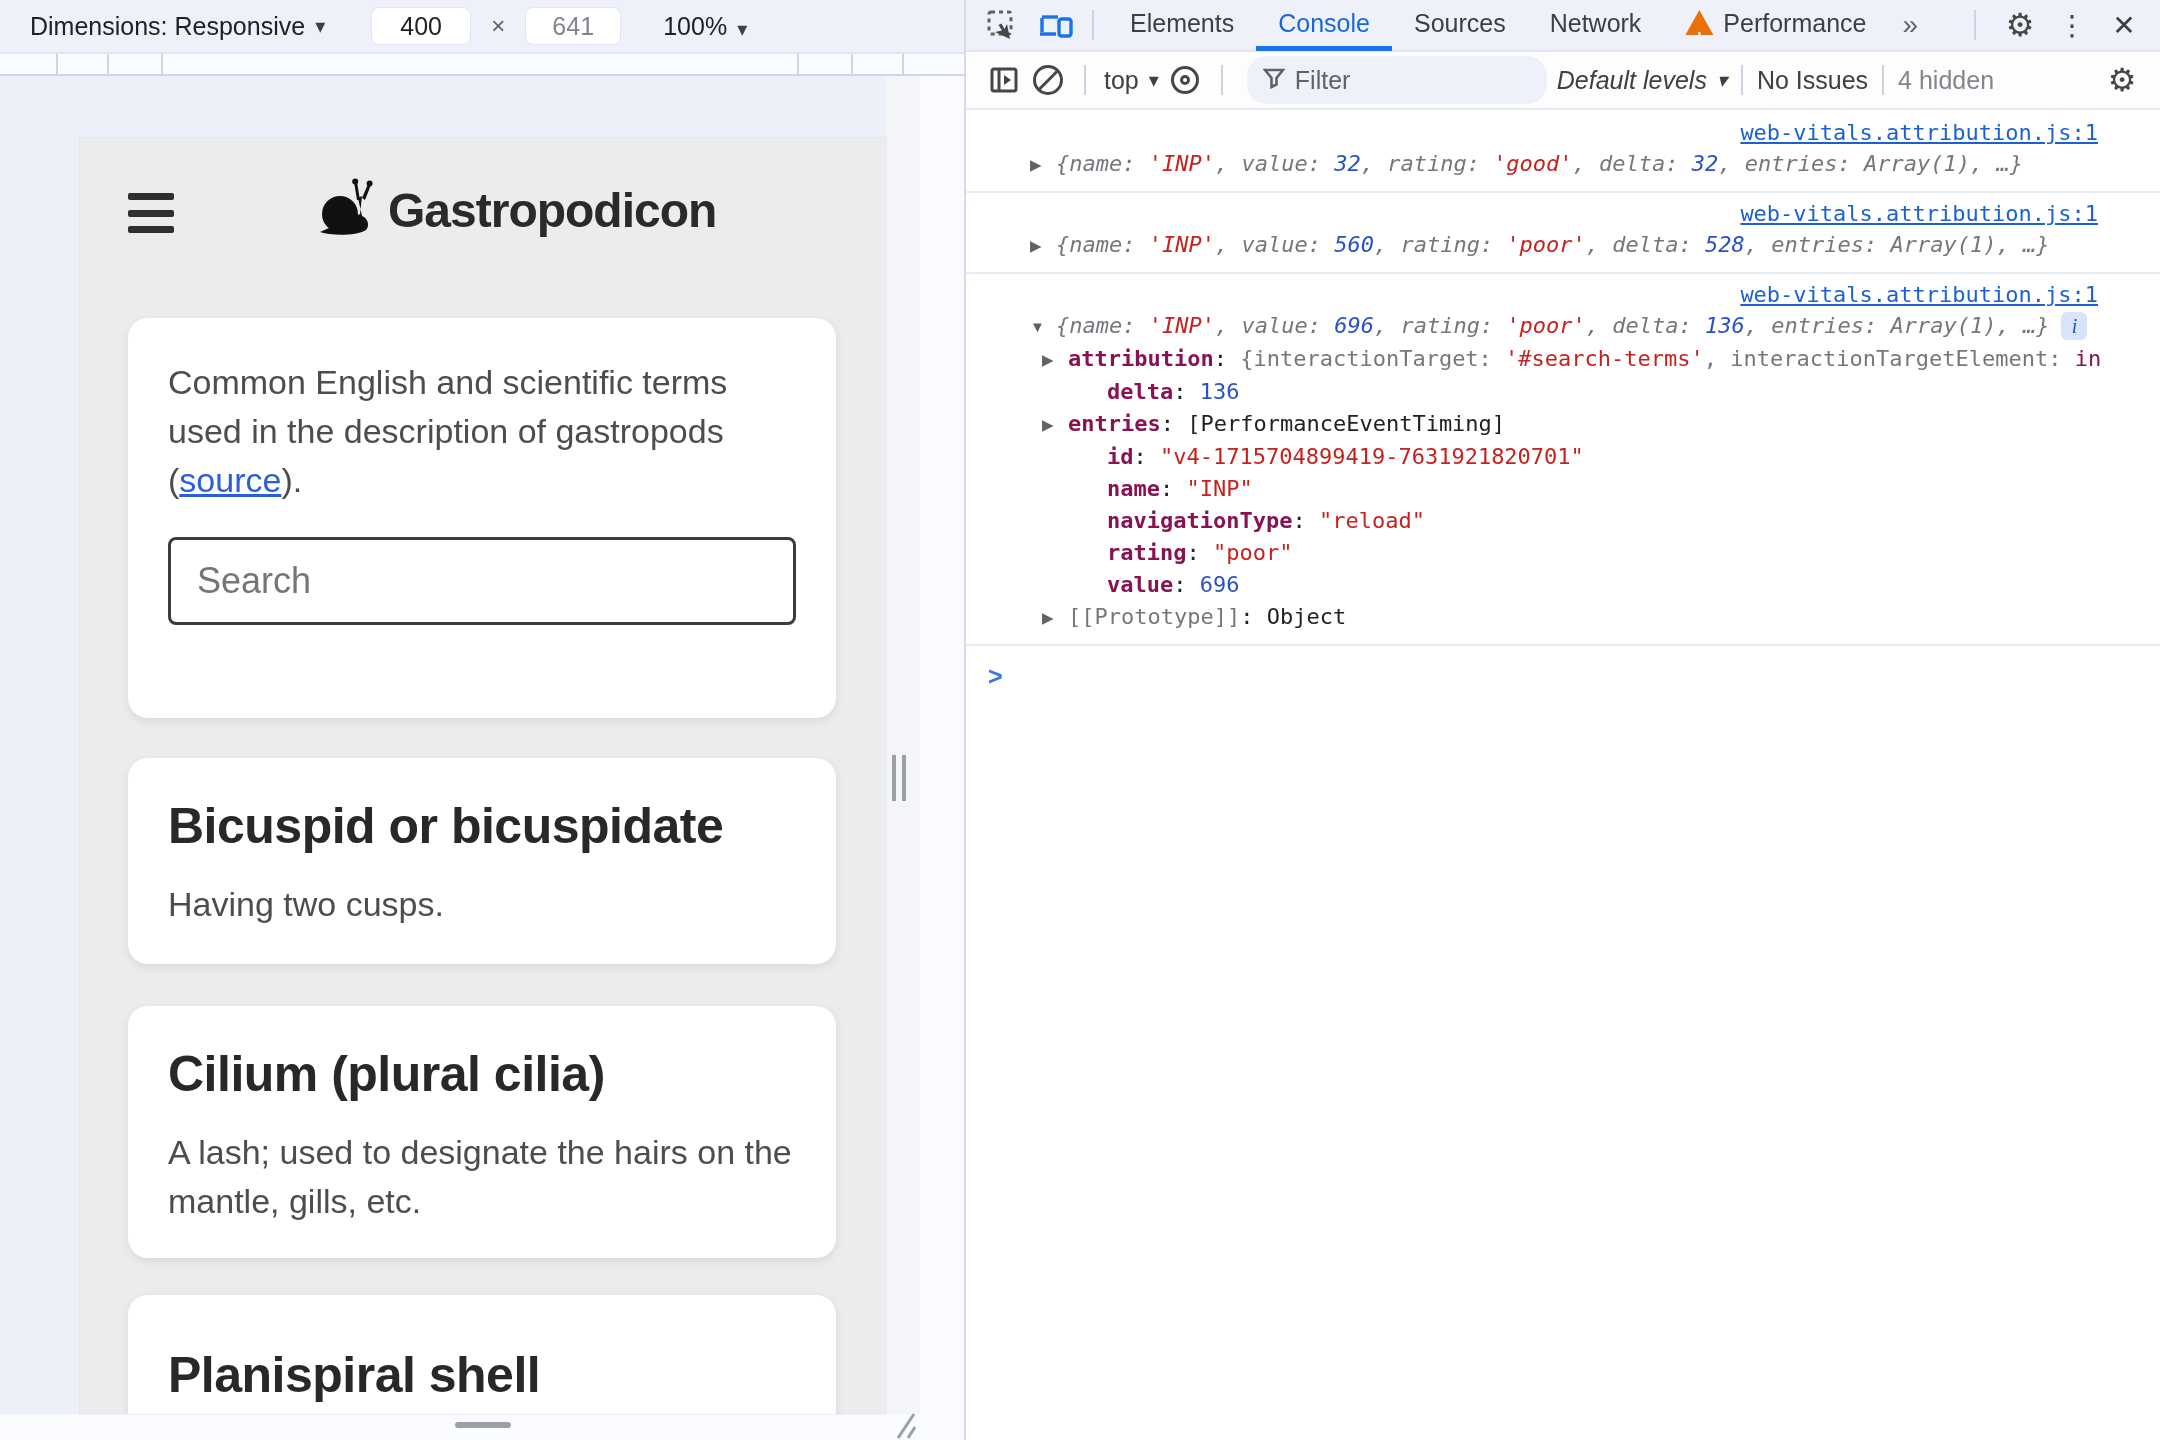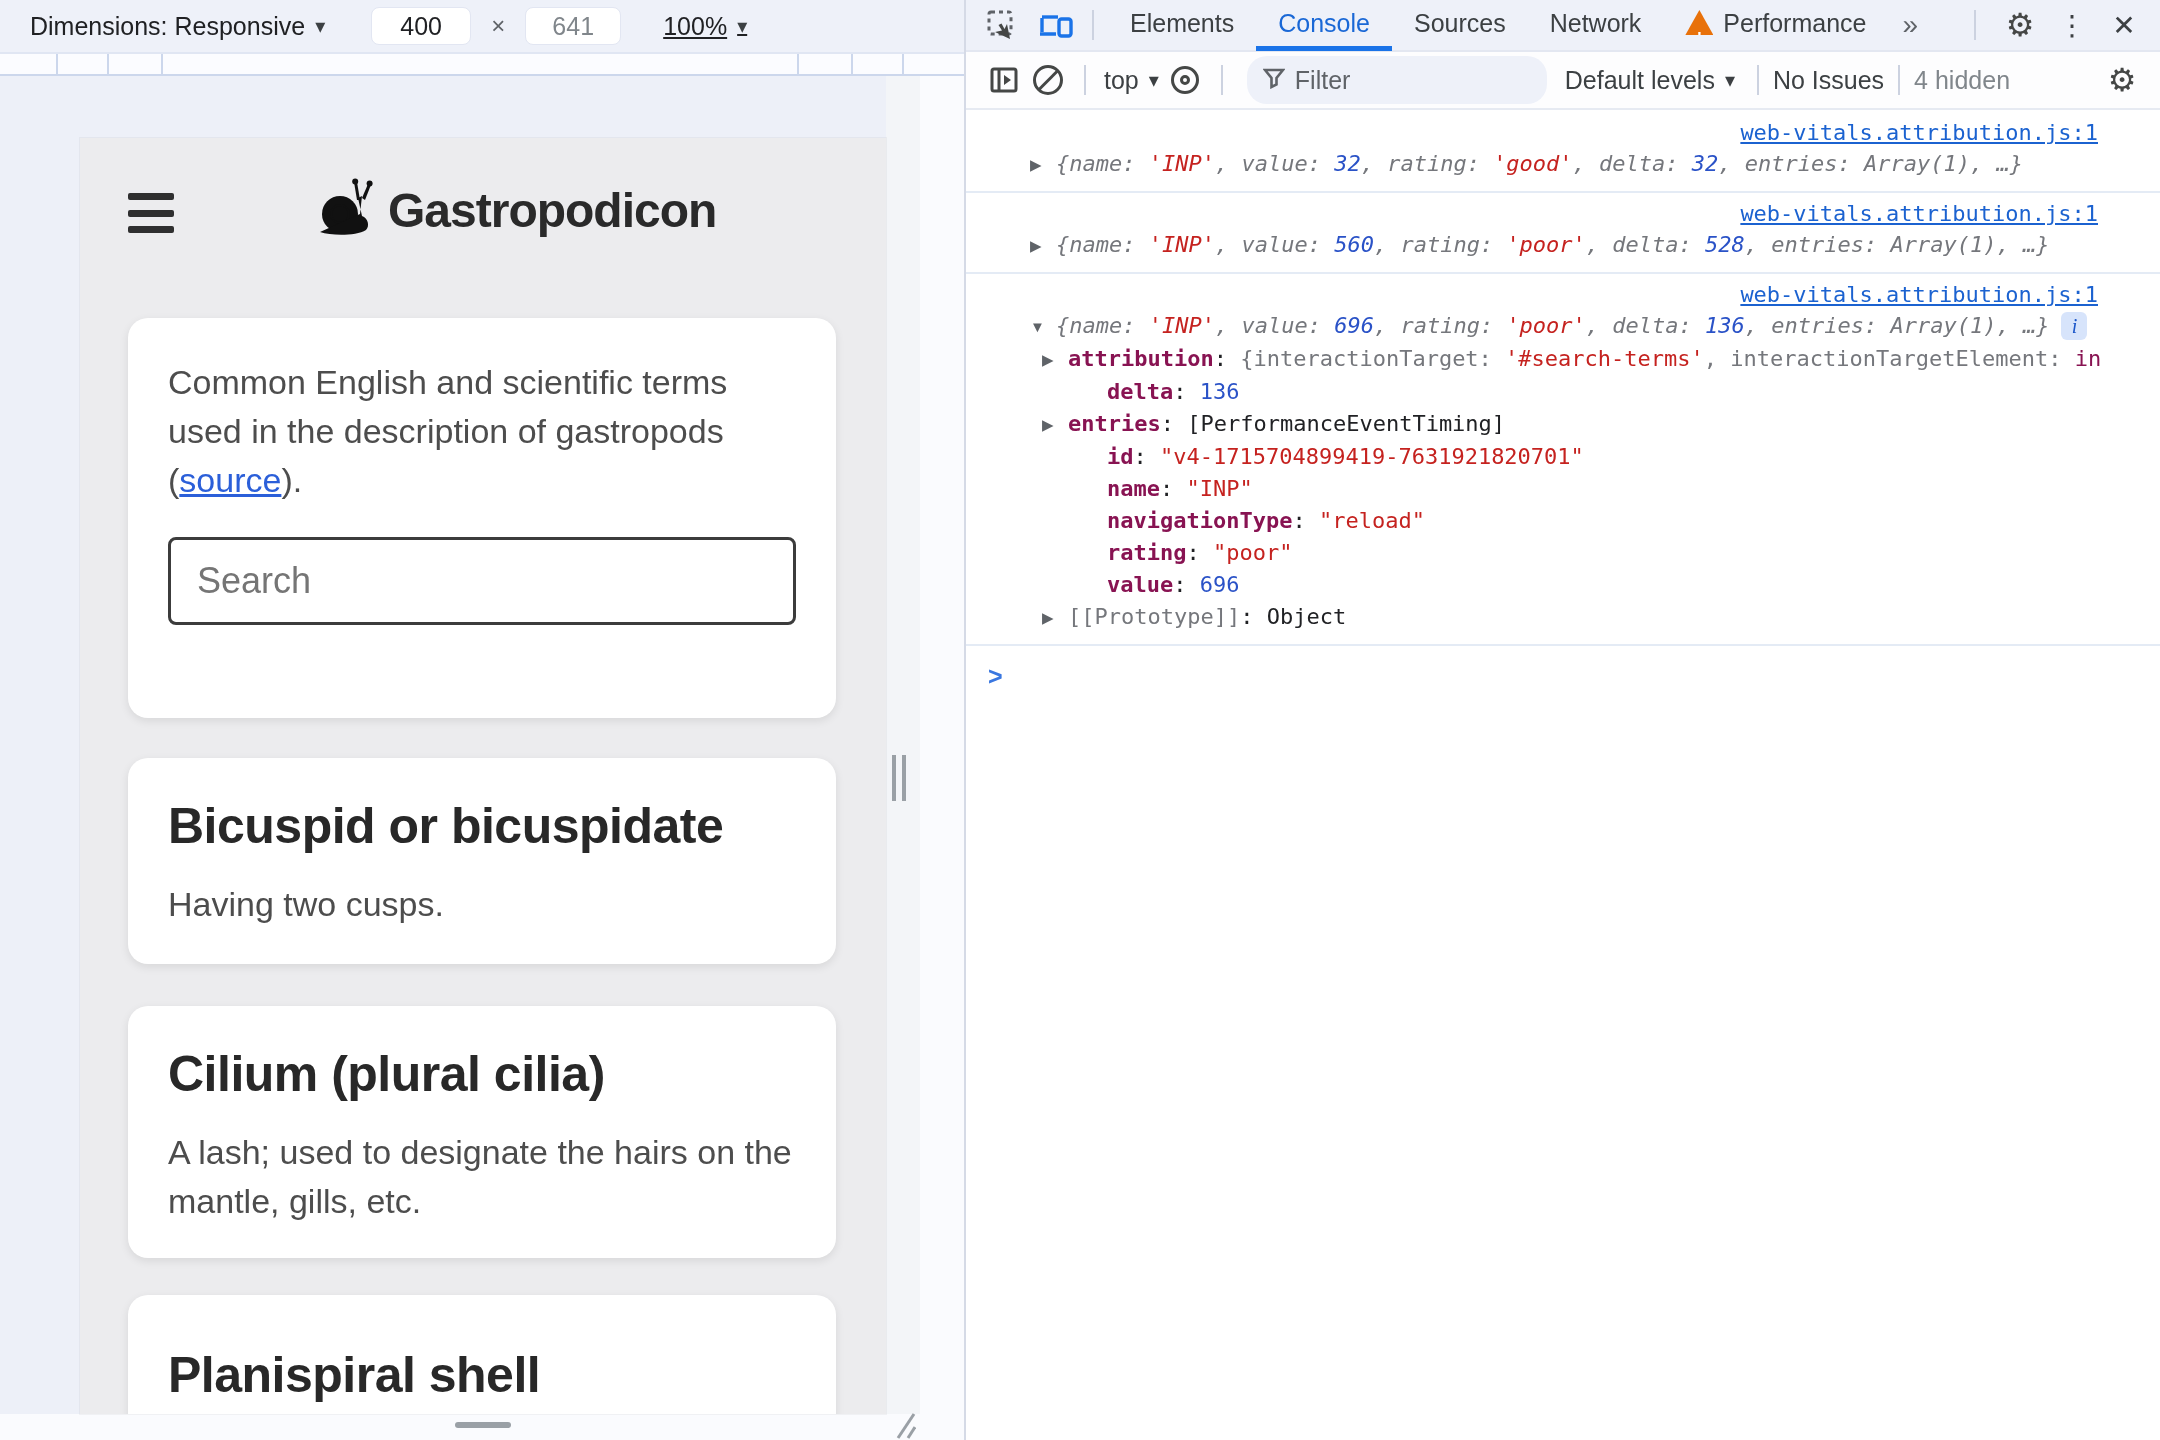--- a/index.html
+++ b/index.html
@@ -10,21 +10,21 @@
   
   #left-panel { position:absolute; left:0; top:0; width:964px; height:1440px; }
   .dev-toolbar { position:absolute; left:0; top:0; width:1116px; height:52px; background:#eef1f9;
     display:flex; align-items:center; padding-left:30px; font-size:25px; color:#202124; }
   .caret { font-size:20px; color:#3c4043; margin-left:10px; }
   .dim-input { height:38px; background:#fff; border:1px solid #e2e6f2; border-radius:8px;
     display:flex; align-items:center; justify-content:center; font-size:25px; }
   .w400 { width:100px; margin-left:46px; color:#202124; }
   .h641 { width:96px; color:#80868b; }
   .mult { margin:0 20px; color:#5f6368; font-size:24px; }
-  .zoom-ctl { margin-left:42px; display:flex; align-items:center;text-decoration:underline; }
+  .zoom-ctl { margin-left:42px; display:flex; align-items:flex-end; }
   .vdots { margin-left:auto; margin-right:36px; font-size:30px; color:#3c4043; letter-spacing:0; }
 
   .ruler { position:absolute; left:0; top:52px; width:964px; height:24px; background:#fbfcff;
     border-top:2px solid #e0e6f3; border-bottom:2px solid #ccd7ec; }
   .ruler .tick { position:absolute; top:0; width:2px; height:100%; background:#ccd7ec; }
 
   .canvas { position:absolute; left:0; top:76px; width:964px; height:1364px; background:#edf0f8; }
   .gutter-right { position:absolute; left:886px; top:0; width:78px; height:100%; background:#fafbfe; }
   .gutter-right .substrip { position:absolute; left:0; top:0; width:34px; height:100%; background:#f3f5f8; }
   .gutter-bottom { position:absolute; left:0; bottom:0; width:100%; height:26px; background:#fafbfe; }
@@ -71,21 +71,21 @@
   .warn-tri i { position:absolute; left:0; right:0; top:4px; text-align:center; color:#fff; font-style:normal; font-weight:bold; font-size:16px; }
   .more-tabs { font-size:28px; color:#5f6368; padding:0 14px; cursor:pointer; }
   .gear { font-size:32px; color:#454746; }
   .tab-right { margin-left:auto; display:flex; align-items:center; gap:8px; padding-right:14px; }
   .xclose { font-size:28px; color:#3c4043; }
 
   .con-toolbar { height:58px; background:#fdfdfe; border-bottom:2px solid #e6eaf2; display:flex; align-items:center; padding:0 16px; font-size:25px; color:#3c4043; }
   .ctx { display:flex; align-items:center; margin:0 4px; cursor:pointer; }
   .filter-pill { width:300px; height:48px; border-radius:20px; background:#eef1f9; display:flex; align-items:center; padding:0 16px; margin:0 10px; }
   .filter-pill .ph { color:#5f6368; margin-left:10px; font-size:25px; }
-  .levels { display:flex; align-items:center; margin:0 8px; cursor:pointer; white-space:nowrap; }
+  .levels { display:flex; align-items:center; margin:0 0; cursor:pointer; white-space:nowrap;font-style:italic; }
   .no-issues { white-space:nowrap; }
   .hidden-count { color:#80868b; white-space:nowrap; }
   .ct-gear { margin-left:auto; }
 
   
   .clear-icon { width:30px; height:30px; border:3px solid #454746; border-radius:50%; position:relative; }
   .clear-icon::after { content:""; position:absolute; left:-1px; top:11px; width:26px; height:3px; background:#454746; transform:rotate(-45deg); }
   .eye-icon { width:28px; height:28px; border:3px solid #454746; border-radius:50%; display:flex; align-items:center; justify-content:center; }
   .eye-icon i { width:10px; height:10px; border:3px solid #454746; border-radius:50%; }
 

